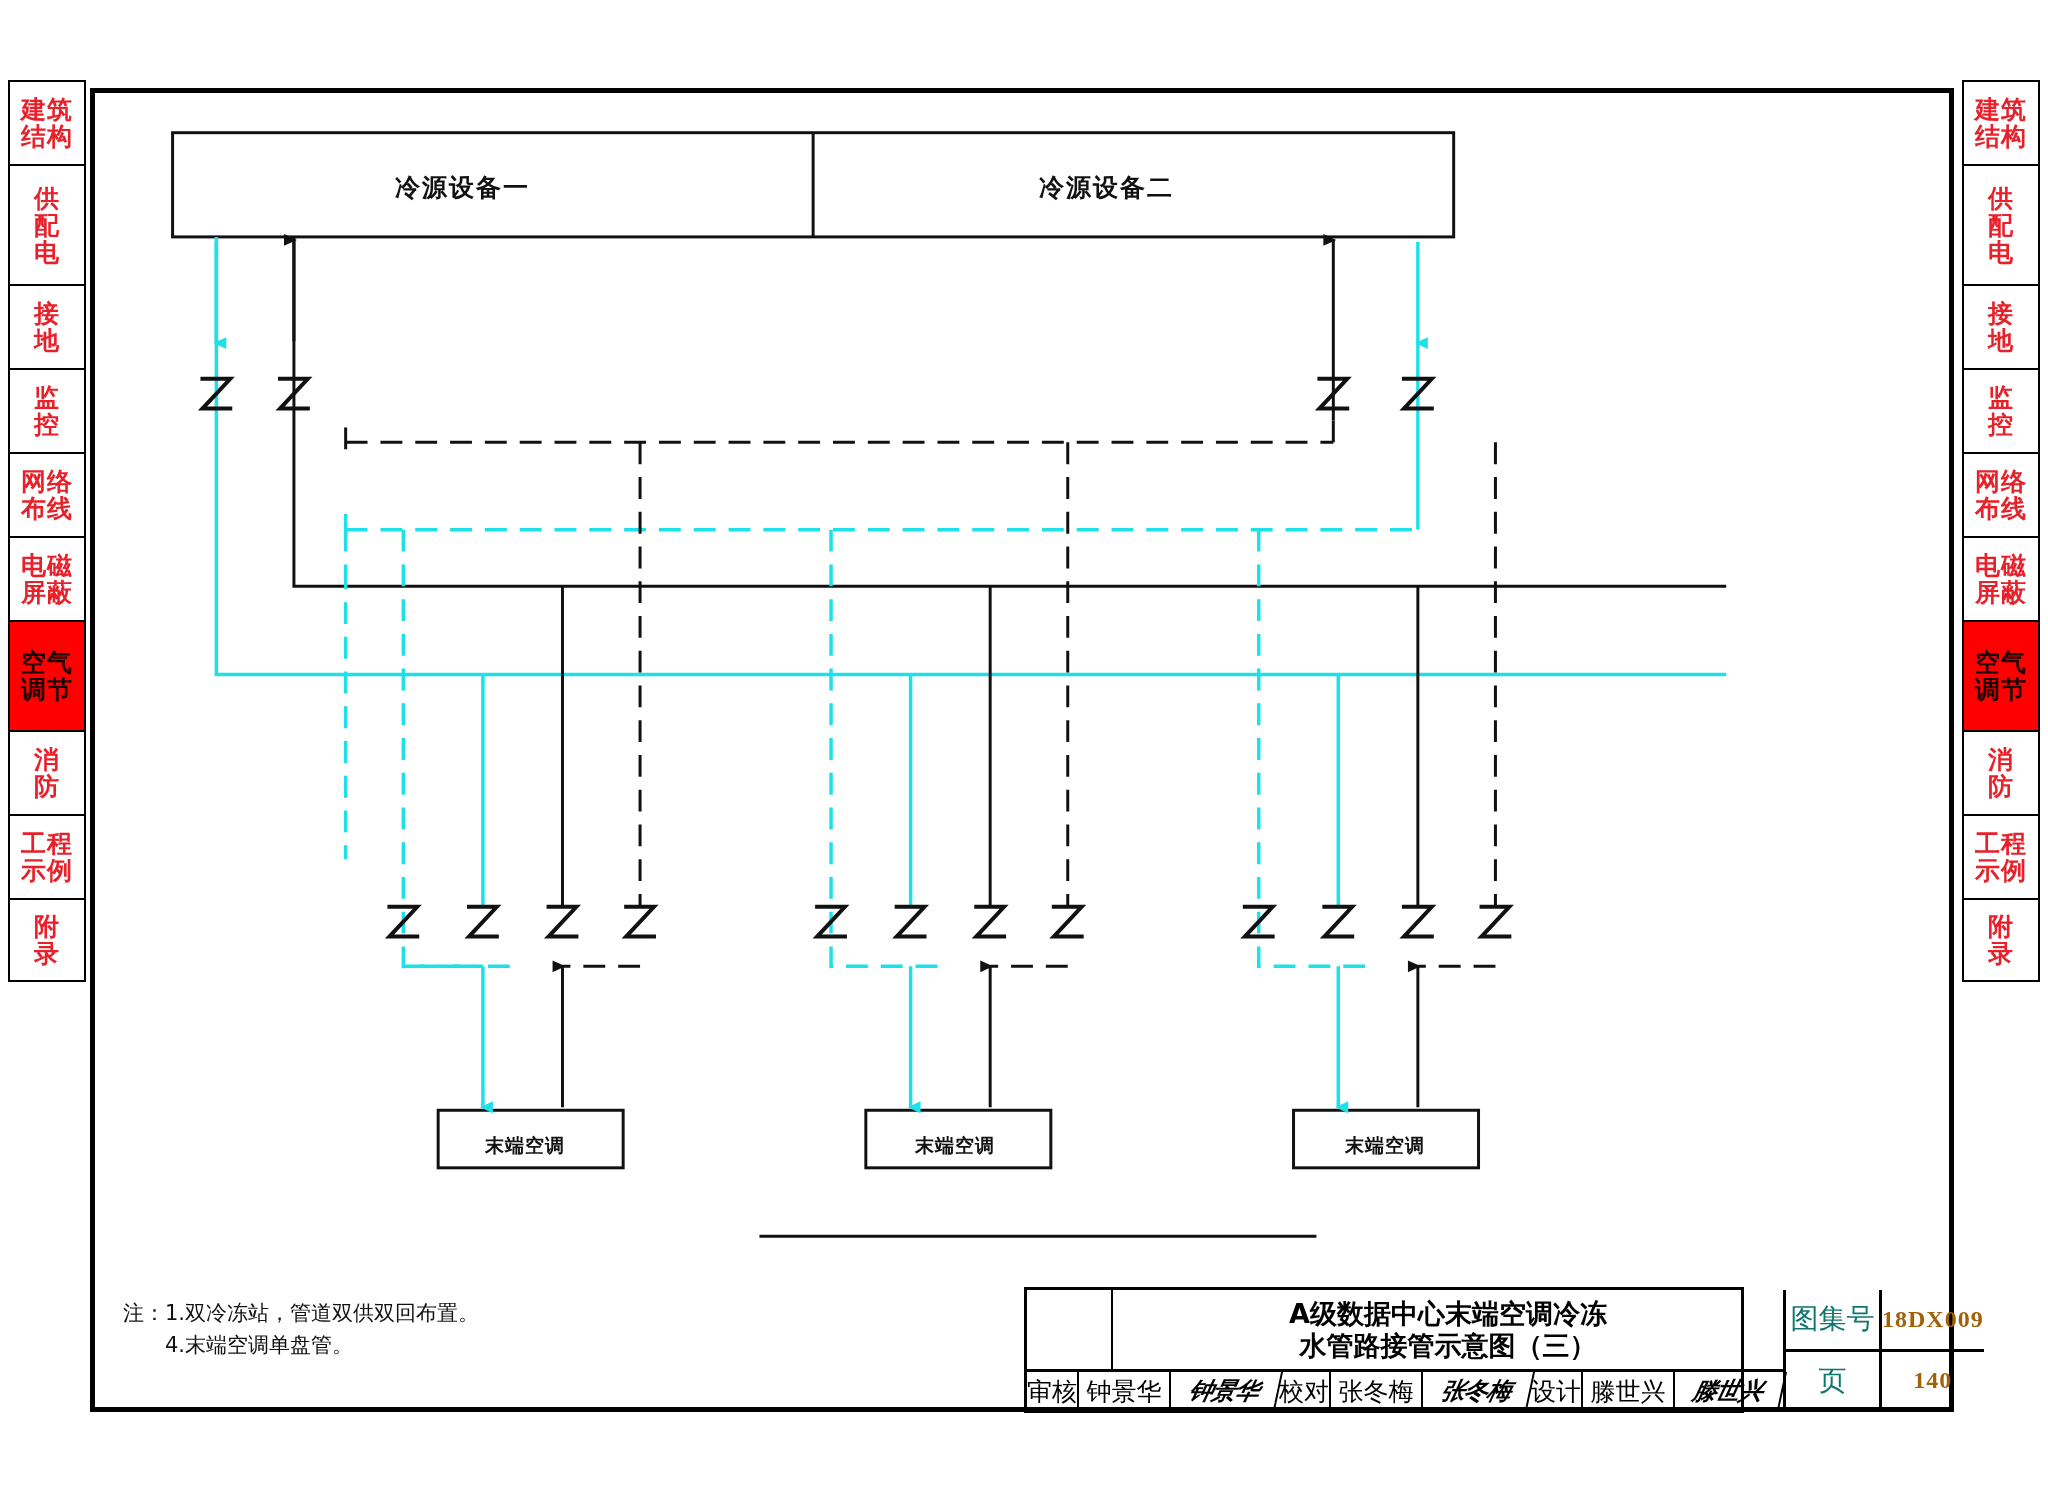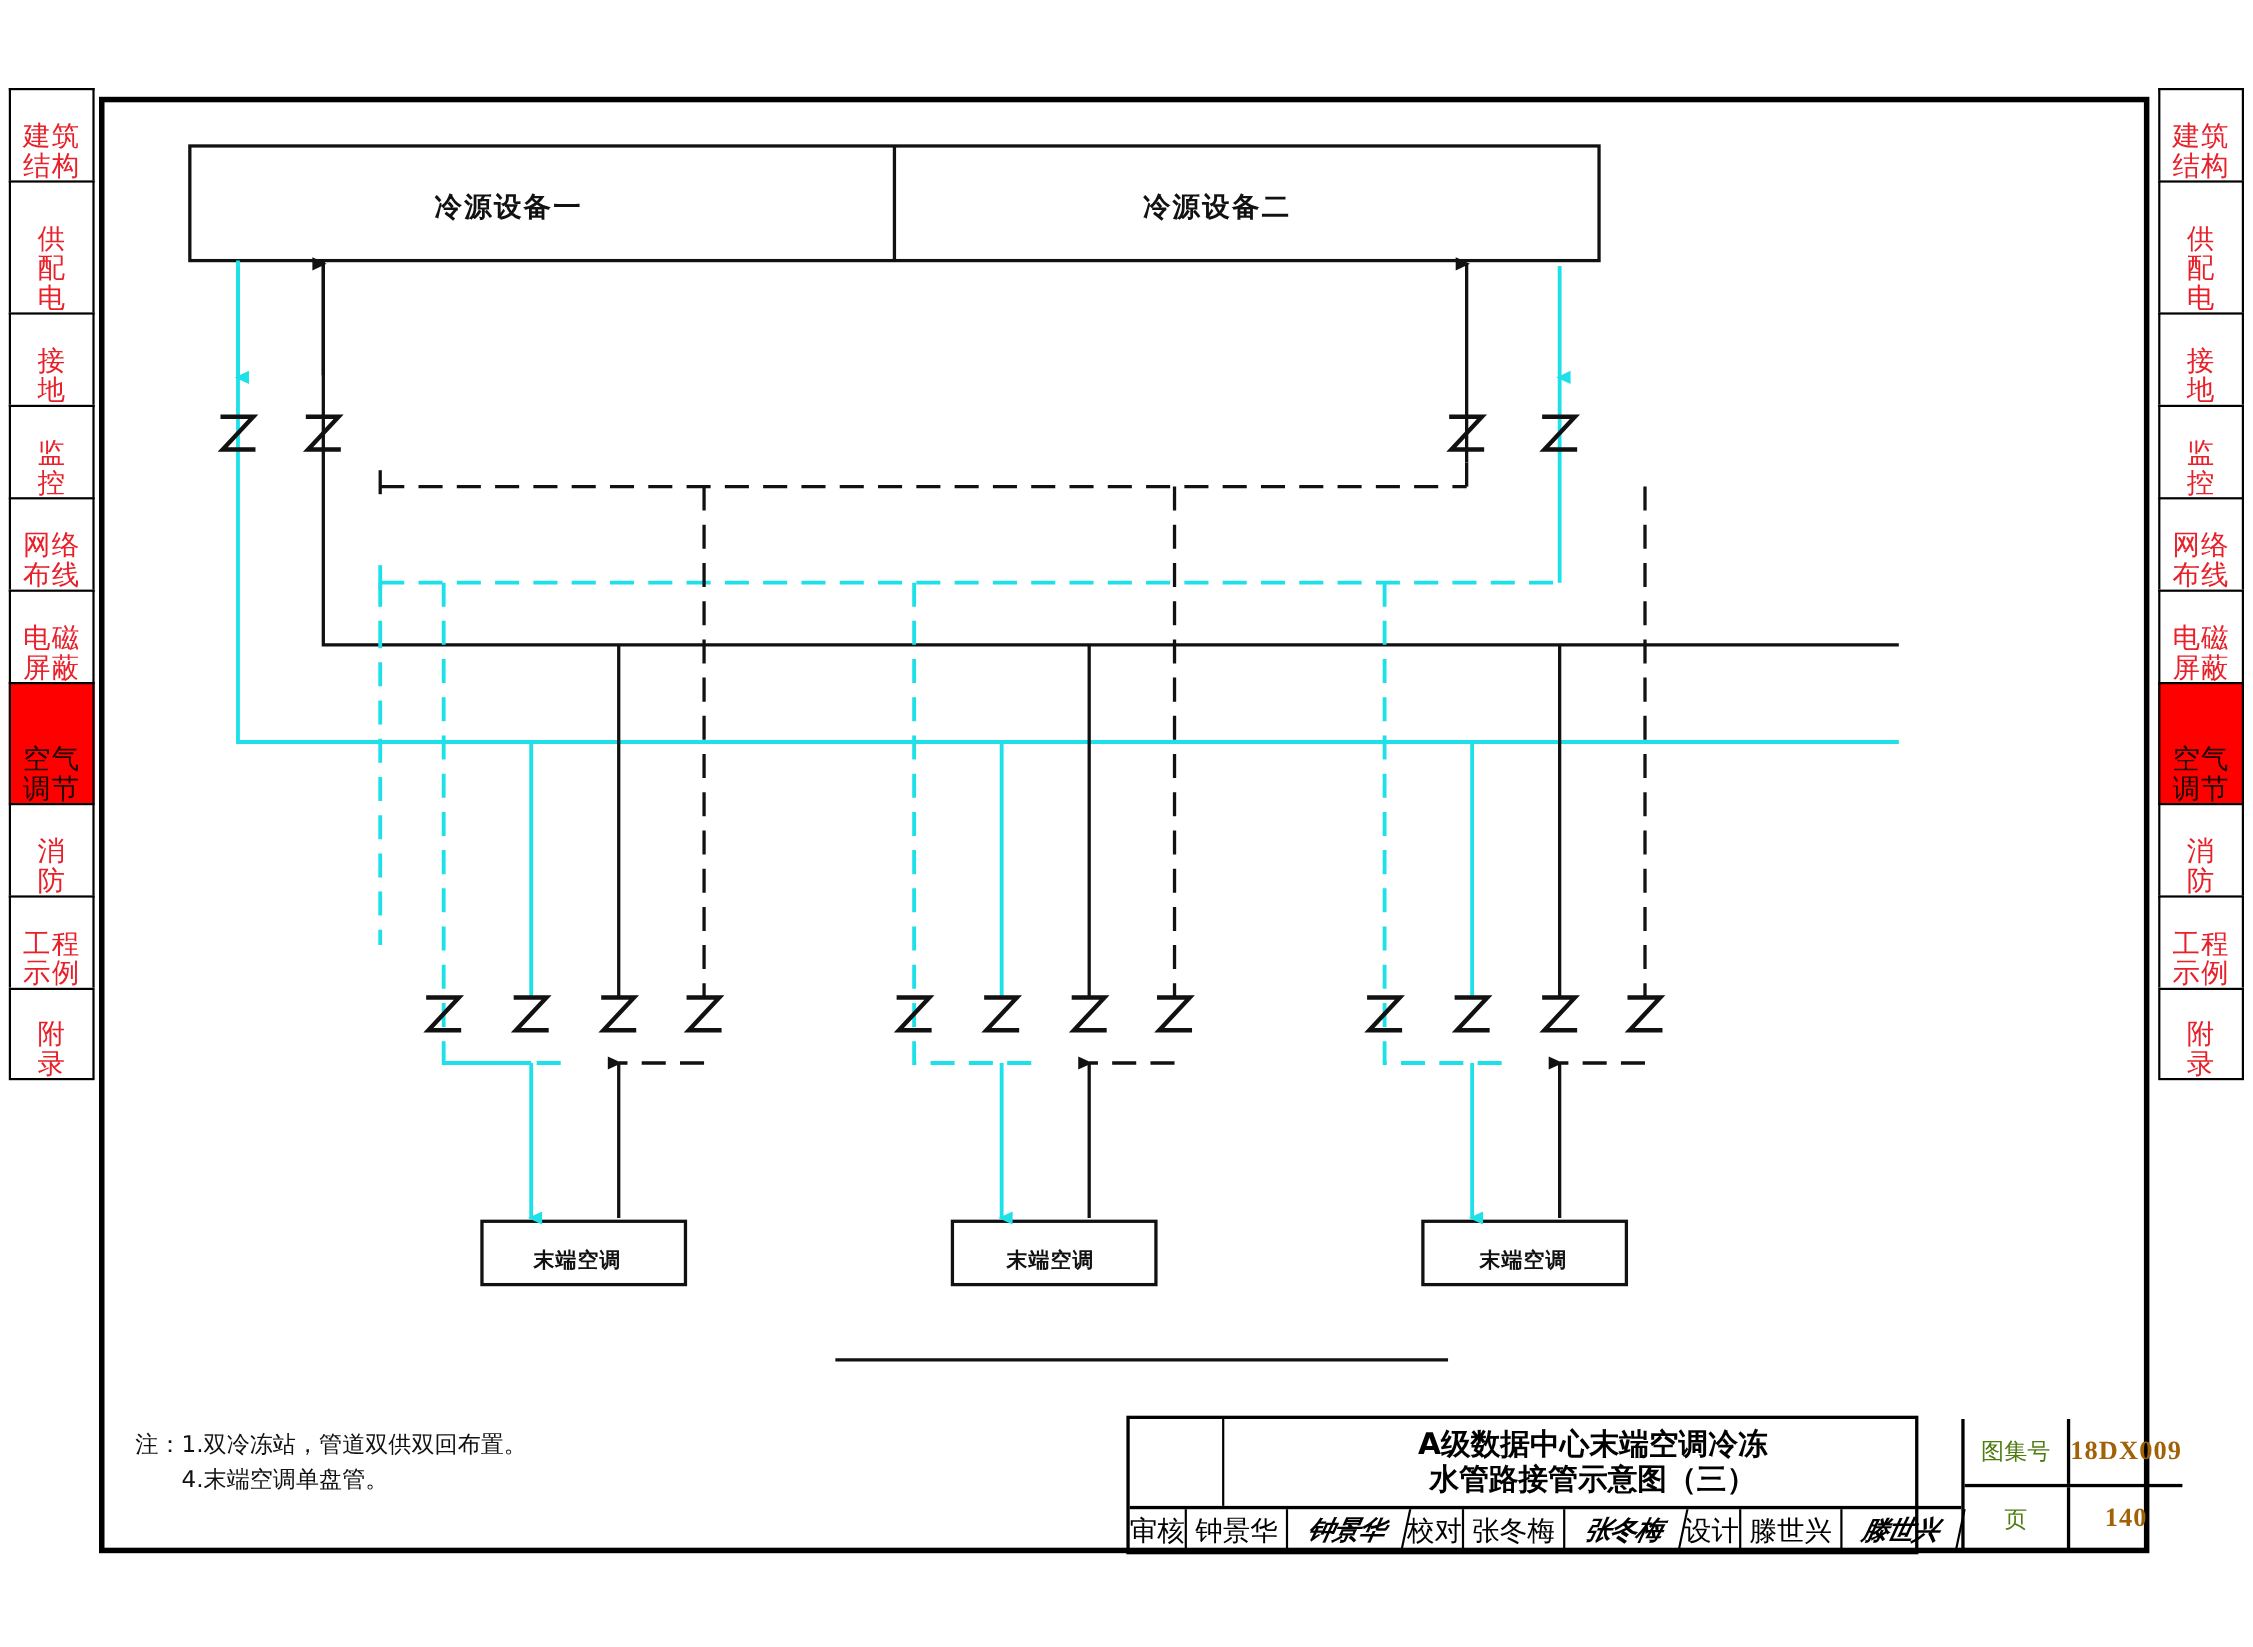--- a/index.html
+++ b/index.html
@@ -11,23 +11,23 @@
   }
   .page{position:absolute;inset:0;background:#fff;}
 
   
   .tabcol{position:absolute;top:80px;width:78px;display:flex;flex-direction:column;}
   .tabcol.left{left:8px;}
   .tabcol.right{left:1962px;}
   .tab{
     border:2px solid #000;border-bottom-width:0;
     background:#ffffff;color:#e8202a;
-    display:flex;align-items:flex-end;justify-content:center;
+    display:flex;align-items:center;justify-content:center;
     font-family:"DejaVu Sans","Liberation Sans",sans-serif;
-    font-weight:400;font-size:25px;line-height:1.08;letter-spacing:1px;
+    font-weight:700;font-size:25px;line-height:1.08;letter-spacing:1px;
     text-align:center;box-sizing:border-box;
   }
   .tab:last-child{border-bottom-width:2px;}
   .tab.active{background:#ff0000;color:#1a0000;}
   .tab span{display:block;}
 
   
   .frame{position:absolute;left:90px;top:88px;width:1864px;height:1324px;
          border:5px solid #000;box-sizing:border-box;background:#fff;padding-left:24px;}
 
@@ -56,21 +56,21 @@
      font-family:"DejaVu Sans","Liberation Sans",sans-serif;font-size:25px;color:#000;white-space:nowrap;}
   .sig-role{flex:0 0 52px;}
   .sig-name{flex:0 0 92px;}
   .sig-mark{flex:0 0 108px;font-family:"DejaVu Serif","Liberation Serif",serif;
      font-style:italic;font-weight:800;font-size:24px;transform:skewX(-12deg);letter-spacing:-1px;}
   .tb-right{flex:1;display:flex;flex-direction:column;}
   .tb-r-row{flex:1;display:flex;}
   .tb-r-row.top{border-bottom:3px solid #000;}
   .tb-r-key{flex:0 0 96px;border-right:3px solid #000;box-sizing:border-box;
      display:flex;align-items:center;justify-content:center;
-     font-family:"DejaVu Sans","Liberation Sans",sans-serif;font-size:21px;color:#4d7c0f;}
+     font-family:"DejaVu Sans","Liberation Sans",sans-serif;font-size:28px;color:#0f766e;}
   .tb-r-val{flex:1;display:flex;align-items:center;justify-content:center;
      font-family:"Liberation Serif","DejaVu Serif",serif;font-weight:700;font-size:24px;color:#a16207;letter-spacing:1px;}
 </style>
 </head>
 <body>
 
 <div class="page">
 
   <div class="tabcol left" id="tabcol-left">
       <div class="tab" style="height: 84px;">

